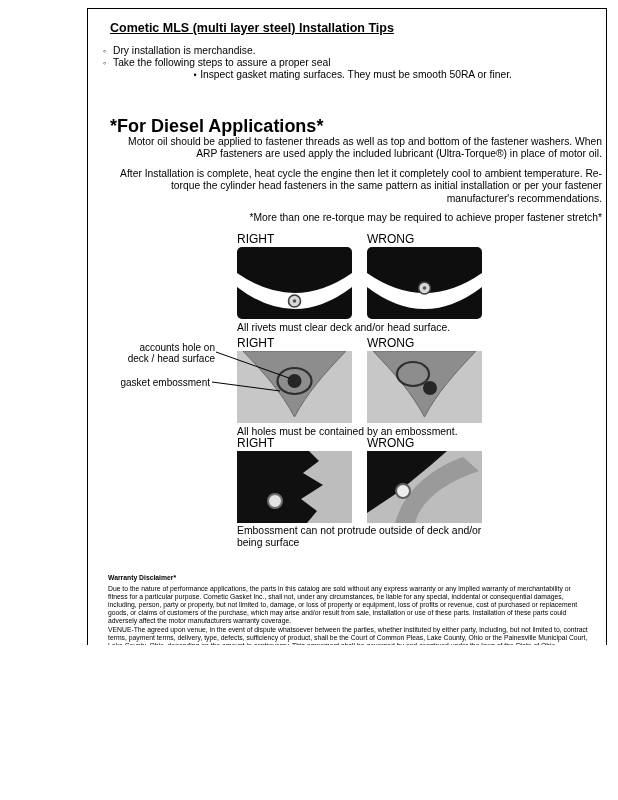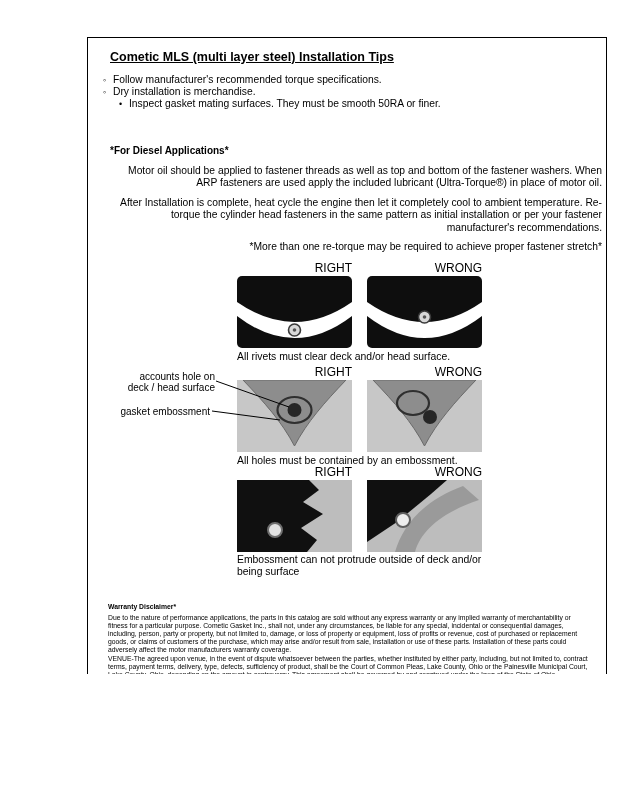--- a/index.html
+++ b/index.html
@@ -1,36 +1,36 @@
 <!DOCTYPE html>
 <html><head>
 <meta charset="utf-8">
 <style>
   * { margin:0; padding:0; box-sizing:border-box; }
   html,body { background:#ffffff; }
   .page {
     position:relative; width:618px; height:645px; background:#ffffff;
-    font-family:"Liberation Sans", sans-serif; color:#000; overflow:hidden;margin-top:29px;
+    font-family:"Liberation Sans", sans-serif; color:#000; overflow:hidden;
   }
   .frame {
     position:absolute; left:87px; top:8px; width:520px; height:784px;
     border:1px solid #000;
   }
   .title {
     position:absolute; left:110px; top:21px; font-size:12.5px; font-weight:bold;
     text-decoration:underline; white-space:nowrap;
   }
   .bullets { position:absolute; left:103px; top:45px; font-size:10.3px; line-height:12px; width:480px; }
   .bullet-row { white-space:nowrap; }
   .bullet-row .mk { display:inline-block; width:10px; font-size:9px; vertical-align:top; }
-  .bullet-row.sub { padding-left:16px; }
-  .diesel-heading { position:absolute; left:110px; top:116px; font-size:10px; font-weight:bold; }
+  .bullet-row.sub { padding-left:16px;text-align:center; }
+  .diesel-heading { position:absolute; left:110px; top:116px; font-size:18px; font-weight:bold; }
   .paras { position:absolute; left:110px; top:136px; width:492px; font-size:10.3px; line-height:12.4px; }
   .paras p { margin:0 0 7px 0;text-align:right; }
-  .lbl { position:absolute; width:115px; text-align:right; font-size:12px; }
+  .lbl { position:absolute; width:115px; text-align:left; font-size:12px; }
   .img { position:absolute; width:115px; height:72px; }
   .img svg { display:block; width:115px; height:72px; }
   .cap { position:absolute; font-size:10.4px; line-height:12.2px; }
   .callout { position:absolute; font-size:10px; line-height:11px; }
   .overlay { position:absolute; left:0; top:0; width:618px; height:800px; pointer-events:none; }
   .legal { position:absolute; left:108px; top:574px; width:483px; }
   .legal h2 { font-size:6.8px; font-weight:bold; margin:0 0 4px 0; }
   .legal p { font-size:6.8px; line-height:8px; margin:0 0 5px 0; }
   .legal p.tight { margin-bottom:1px; }
   .legal p.nogap { margin-bottom:0; }
@@ -38,22 +38,22 @@
 </style>
 </head>
 <body>
 
 <div class="page">
   <div class="frame"></div>
 
   <h1 class="title">Cometic MLS (multi layer steel) Installation Tips</h1>
 
   <div class="bullets">
-    <div class="bullet-row"><span class="mk">◦</span><span>Follow manufacturer's recommended torque specifications.</span></div>
     <div class="bullet-row"><span class="mk">◦</span><span>Dry installation is merchandise.</span></div>
+    <div class="bullet-row"><span class="mk">◦</span><span>Take the following steps to assure a proper seal</span></div>
     <div class="bullet-row sub"><span class="mk">•</span><span>Inspect gasket mating surfaces.  They must be smooth 50RA or finer.</span></div>
   </div>
 
   <div class="diesel-heading">*For Diesel Applications*</div>
 
   <div class="paras">
     <p>Motor oil should be applied to fastener threads as well as top and bottom of the fastener washers. When ARP fasteners are used apply the included lubricant (Ultra-Torque®) in place of motor oil.</p>
     <p>After Installation is complete, heat cycle the engine then let it completely cool to ambient temperature. Re-torque the cylinder head fasteners in the same pattern as initial installation or per your fastener manufacturer's recommendations.</p>
     <p>*More than one re-torque may be required to achieve proper fastener stretch*</p>
   </div>

